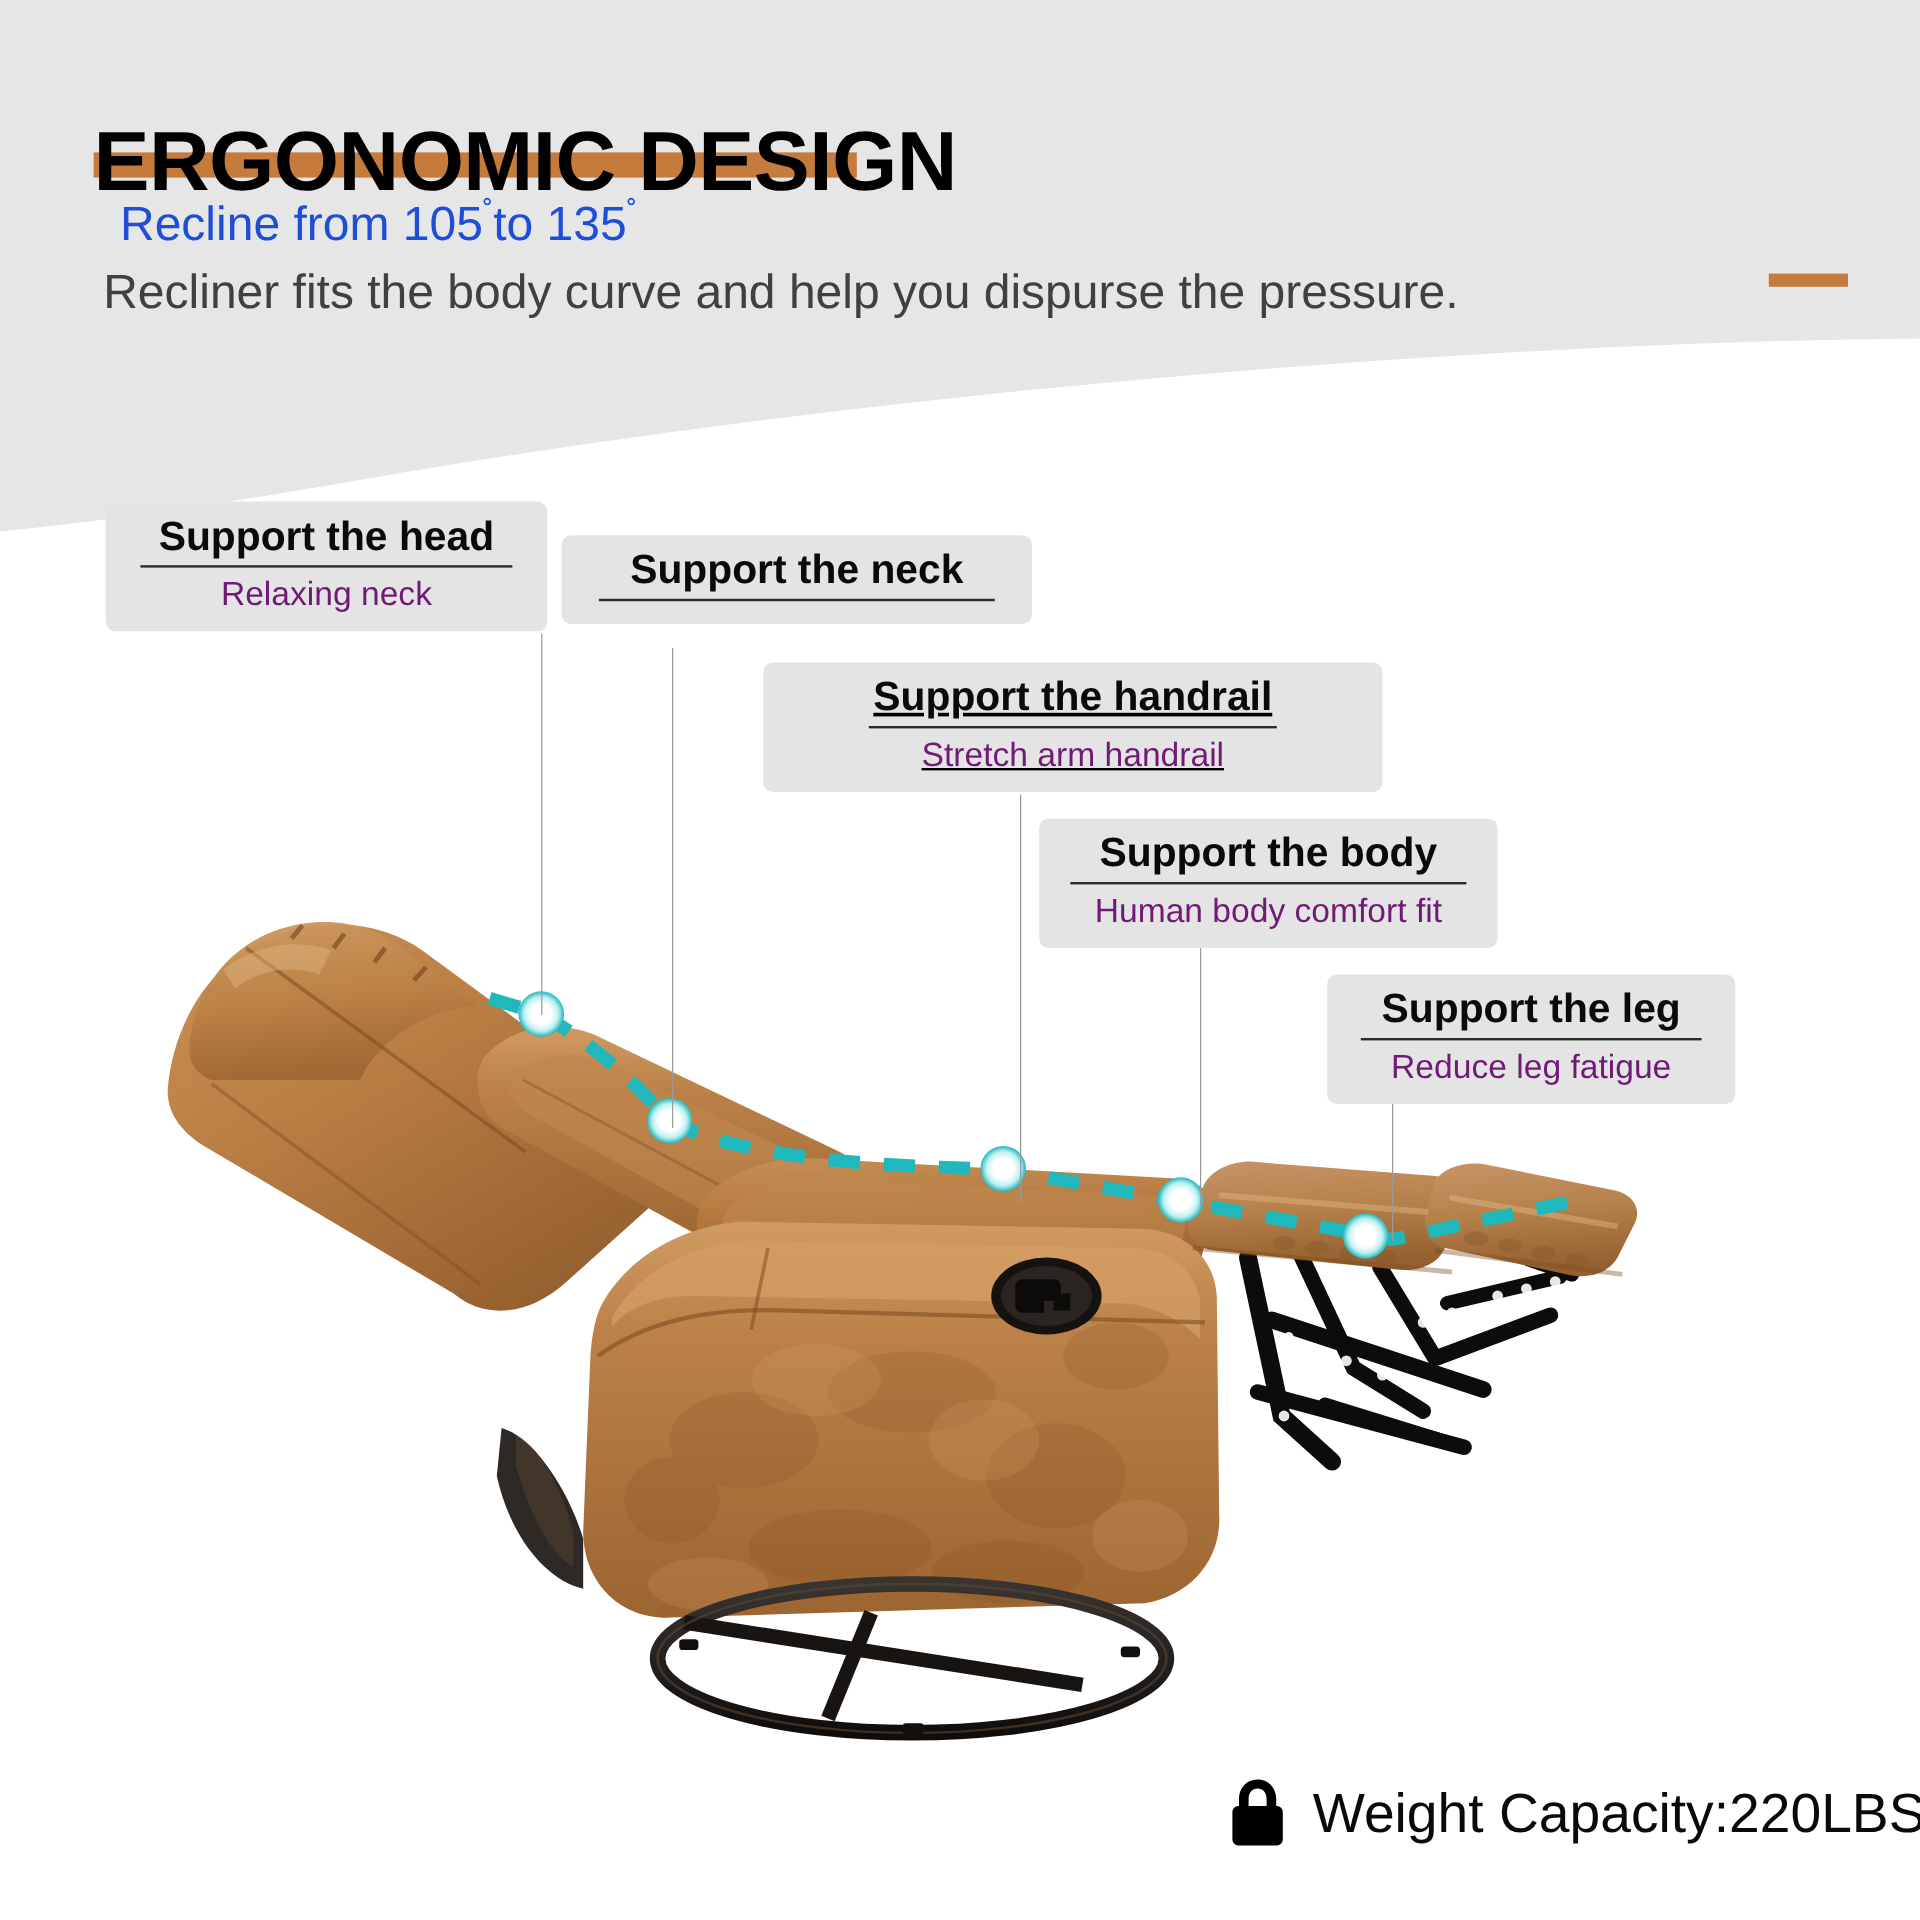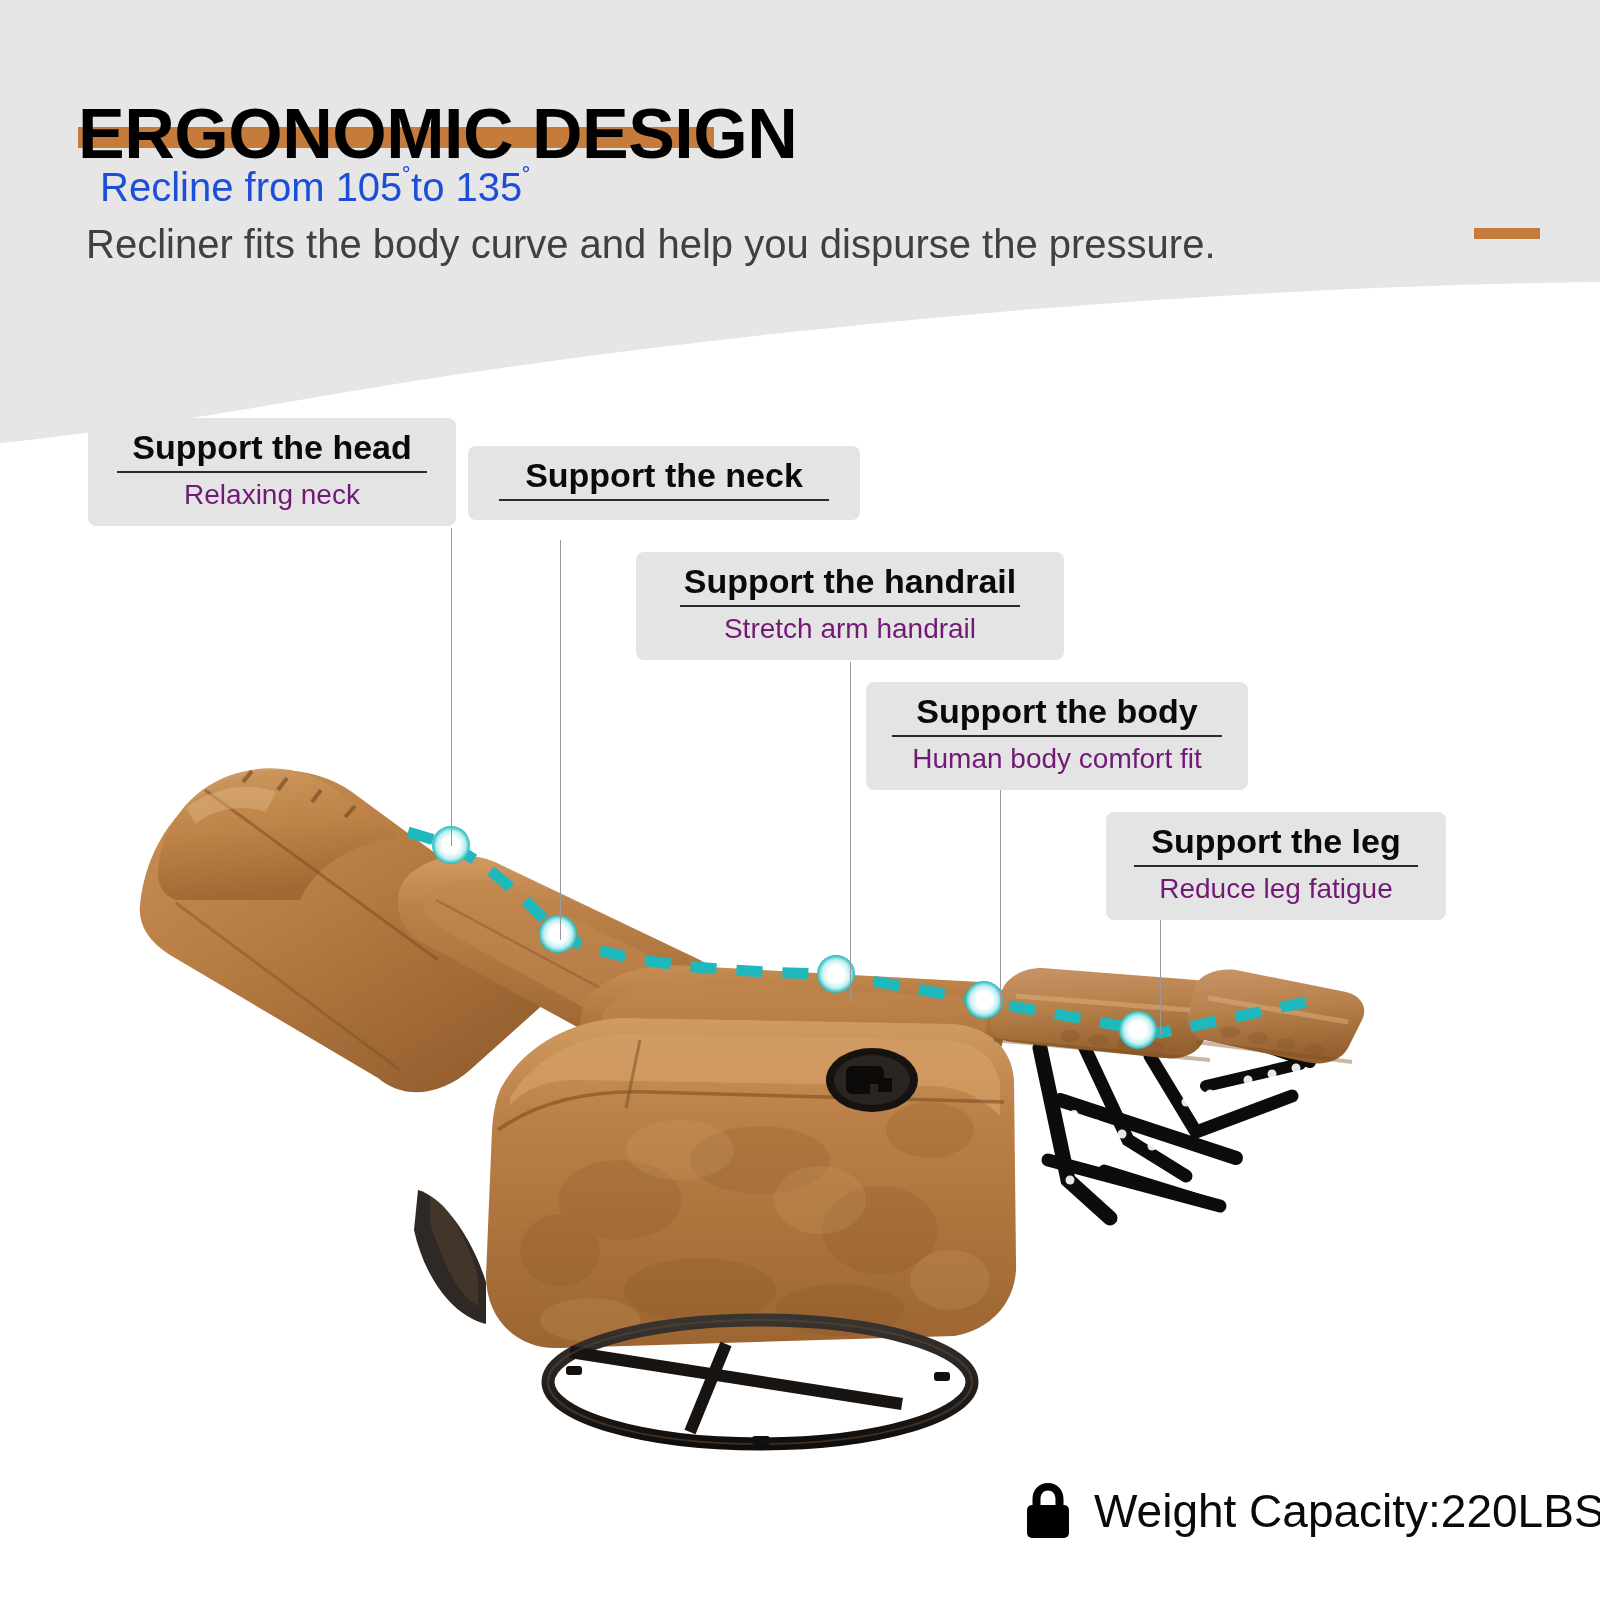--- a/index.html
+++ b/index.html
@@ -376,21 +376,21 @@
     <span class="c-title">Support the head</span>
     <span class="c-rule" style="width:310px;"></span>
     <span class="c-sub">Relaxing neck</span>
   </div>
 
   <div class="callout" style="left:468px;top:430px;width:392px;margin-top:16px;">
     <span class="c-title">Support the neck</span>
     <span class="c-rule" style="width:330px;"></span>
   </div>
 
-  <div class="callout" style="left:636px;top:552px;width:428px;">
+  <div class="callout" style="left:636px;top:552px;width:516px;text-decoration:underline;">
     <span class="c-title">Support the handrail</span>
     <span class="c-rule" style="width:340px;"></span>
     <span class="c-sub">Stretch arm handrail</span>
   </div>
 
   <div class="callout" style="left:866px;top:682px;width:382px;">
     <span class="c-title">Support the body</span>
     <span class="c-rule" style="width:330px;"></span>
     <span class="c-sub">Human body comfort fit</span>
   </div>

